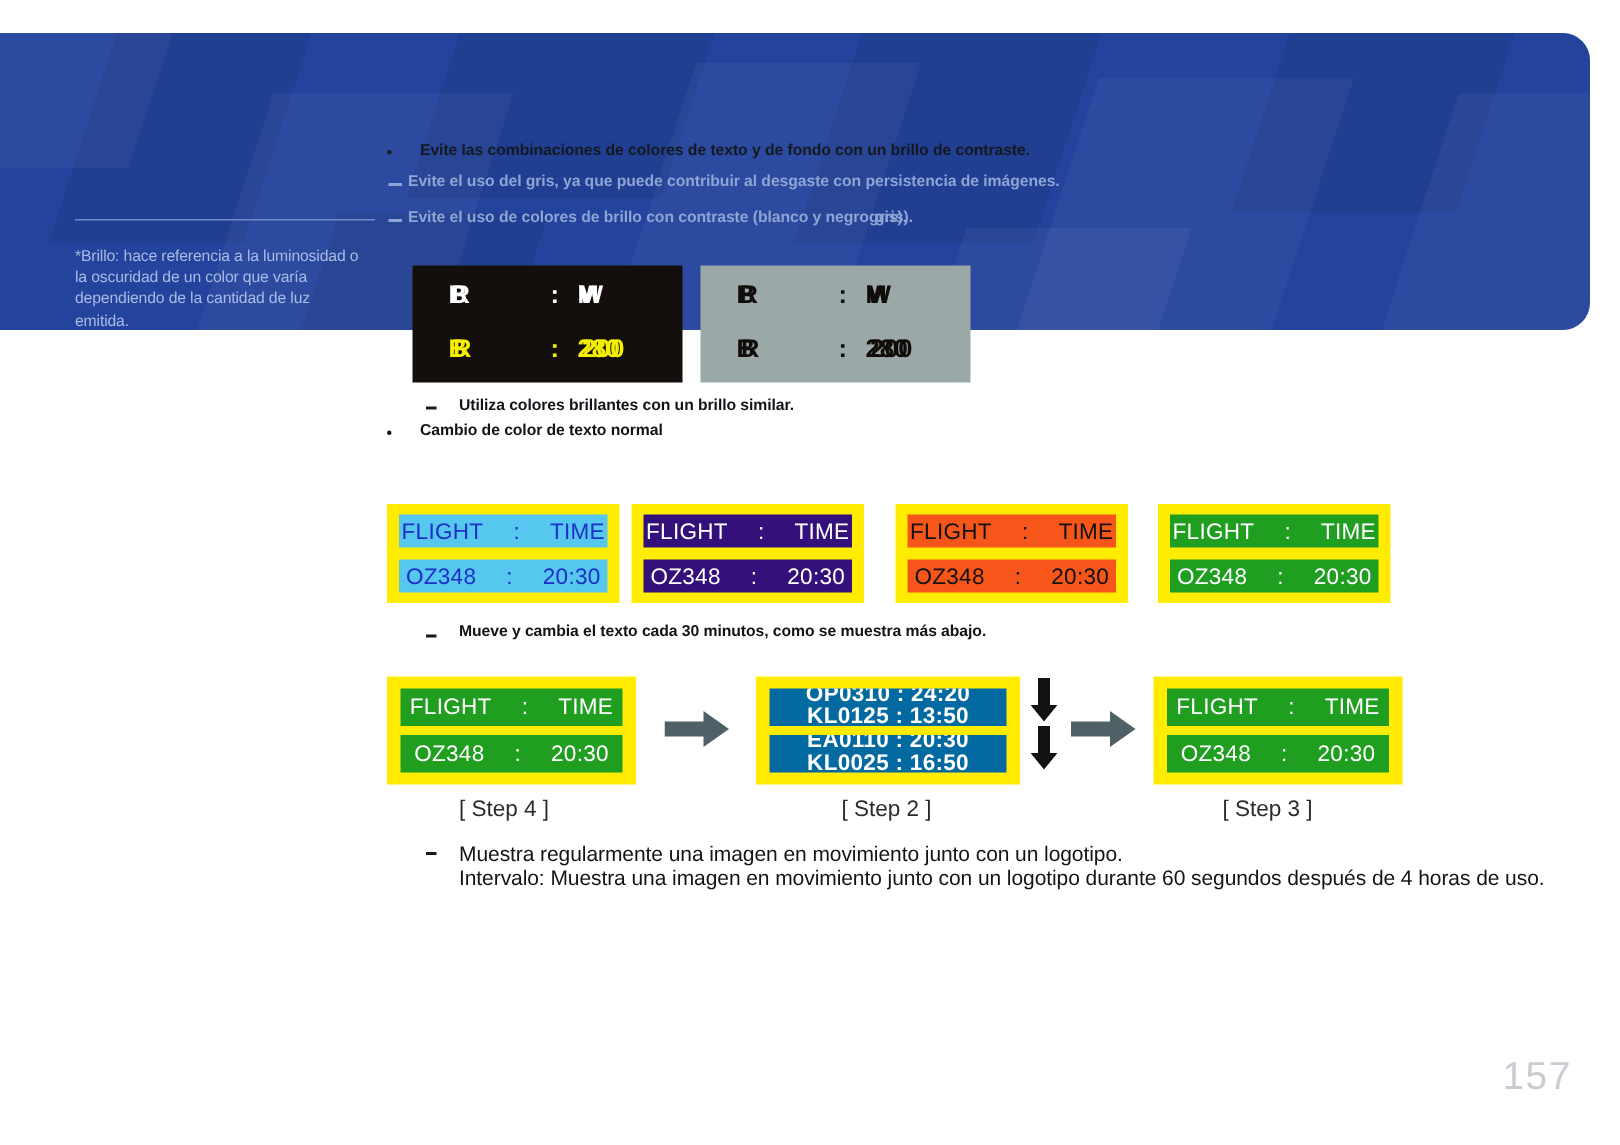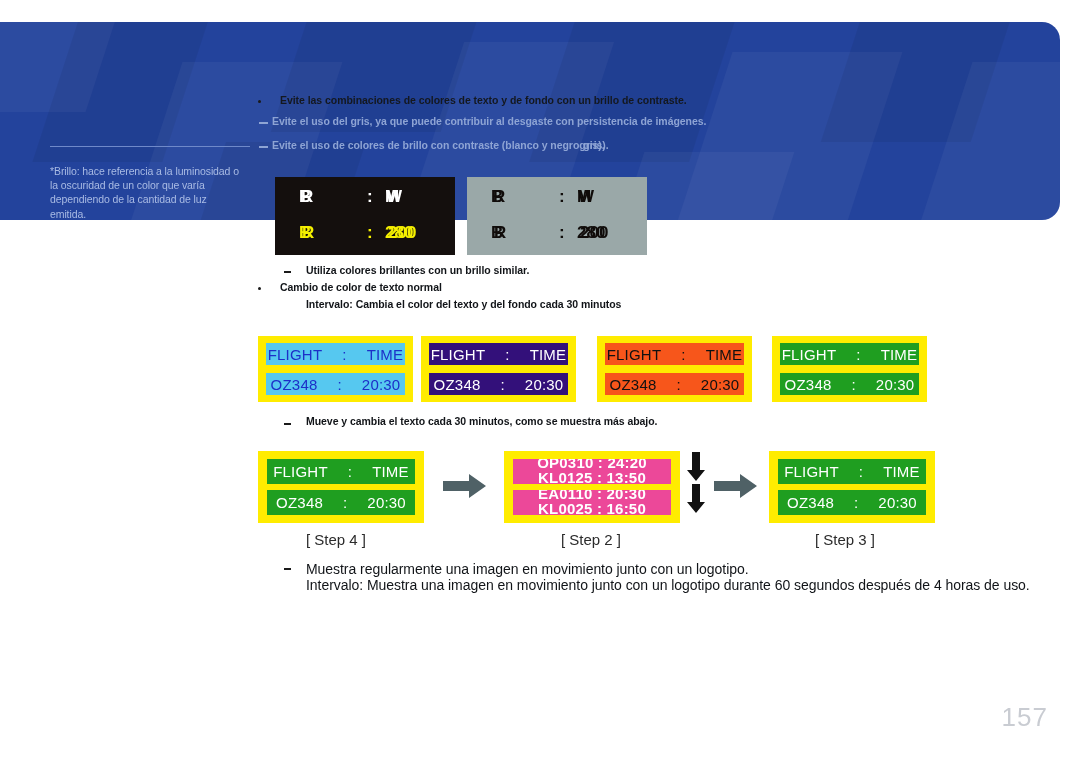--- a/index.html
+++ b/index.html
@@ -105,21 +105,21 @@
   .stepboard{position:absolute;background:#ffec00;}
   .stepboard .srow{position:absolute;left:9px;background:#1f9e20;height:25px;overflow:hidden;}
   .stepboard .srow.r1{top:8px;}
   .stepboard .srow.r2{top:39px;}
   .srow-inner{
     display:flex;align-items:center;justify-content:center;height:100%;
     font-size:15px;color:#ffffff;letter-spacing:0.2px;white-space:nowrap;
   }
 
   
-  .scrollrow{position:absolute;left:9px;background:#ec4899;height:25px;overflow:hidden;}
+  .scrollrow{position:absolute;left:9px;background:#0369a1;height:25px;overflow:hidden;}
   .scrollrow .lineA,.scrollrow .lineB{
     position:absolute;left:0;width:100%;height:18px;
     display:flex;align-items:center;justify-content:center;
     font-size:15px;font-weight:bold;color:#ffffff;letter-spacing:0.2px;white-space:nowrap;
   }
   .scrollrow .lineA{top:-6px;}
   .scrollrow .lineB{top:9px;}
 
   
   .arrow-right{position:absolute;width:44px;height:26px;}
@@ -261,23 +261,20 @@
 
 <div id="mid-bullets">
   <div class="mb-row">
     <span class="mb-dash"></span>
     <span class="mb-l2">Utiliza colores brillantes con un brillo similar.</span>
   </div>
   <div class="mb-row">
     <span class="mb-dot"></span>
     <span class="mb-l1">Cambio de color de texto normal</span>
   </div>
-  <div class="mb-row">
-    <span class="mb-l2">Intervalo: Cambia el color del texto y del fondo cada 30 minutos</span>
-  </div>
 </div>
 
 <div id="boards-a">
 
   <div class="board" style="left:258px;">
     <div class="board-row r1 br-a" style="width:139px;background:#56c8f0;color:#1d2fc8;">
       <span class="bcol">FLIGHT</span>
       <span class="bcol">:</span>
       <span class="bcol">TIME</span>
     </div>

